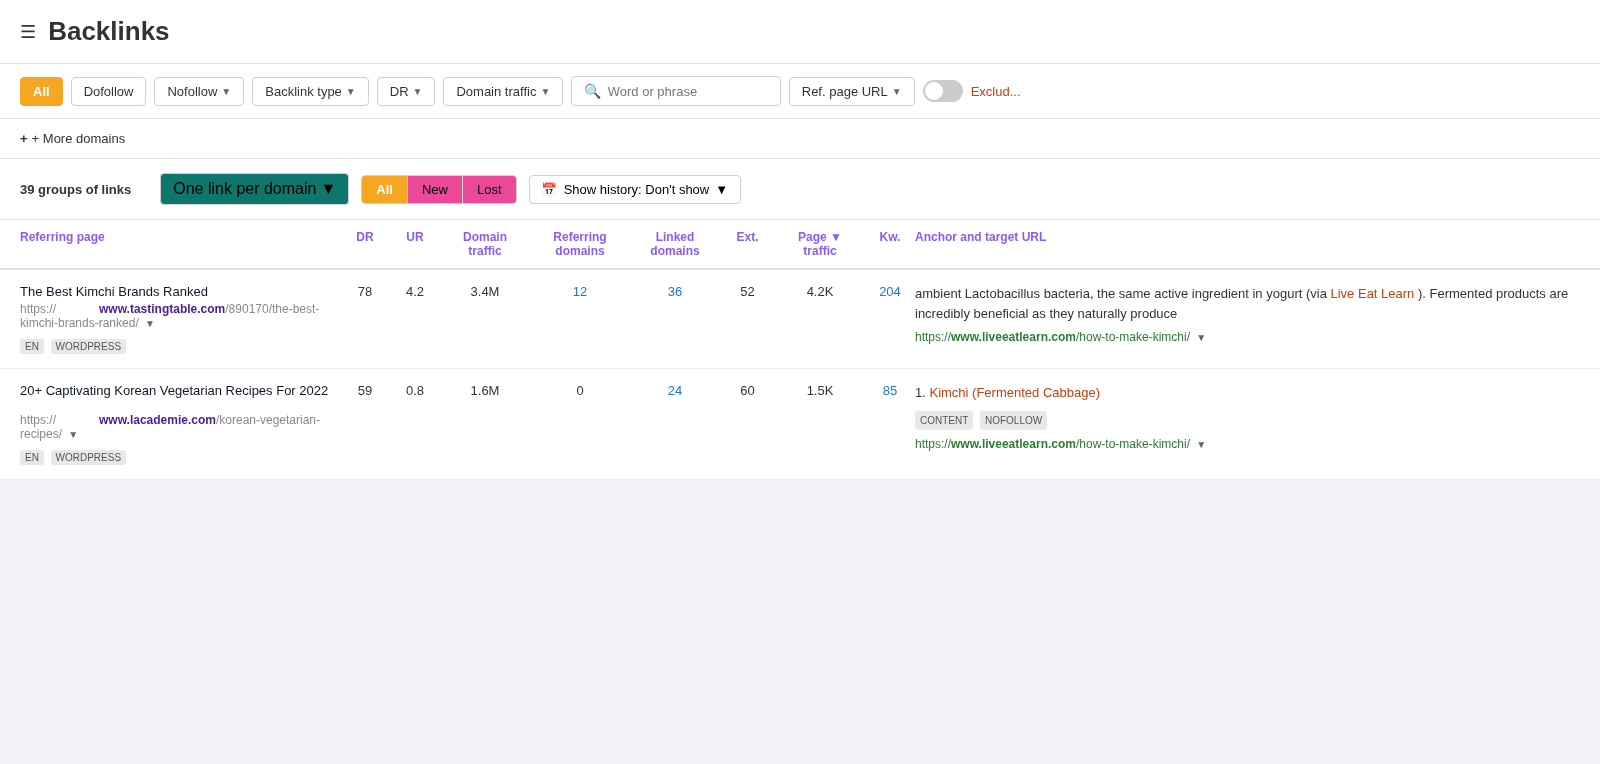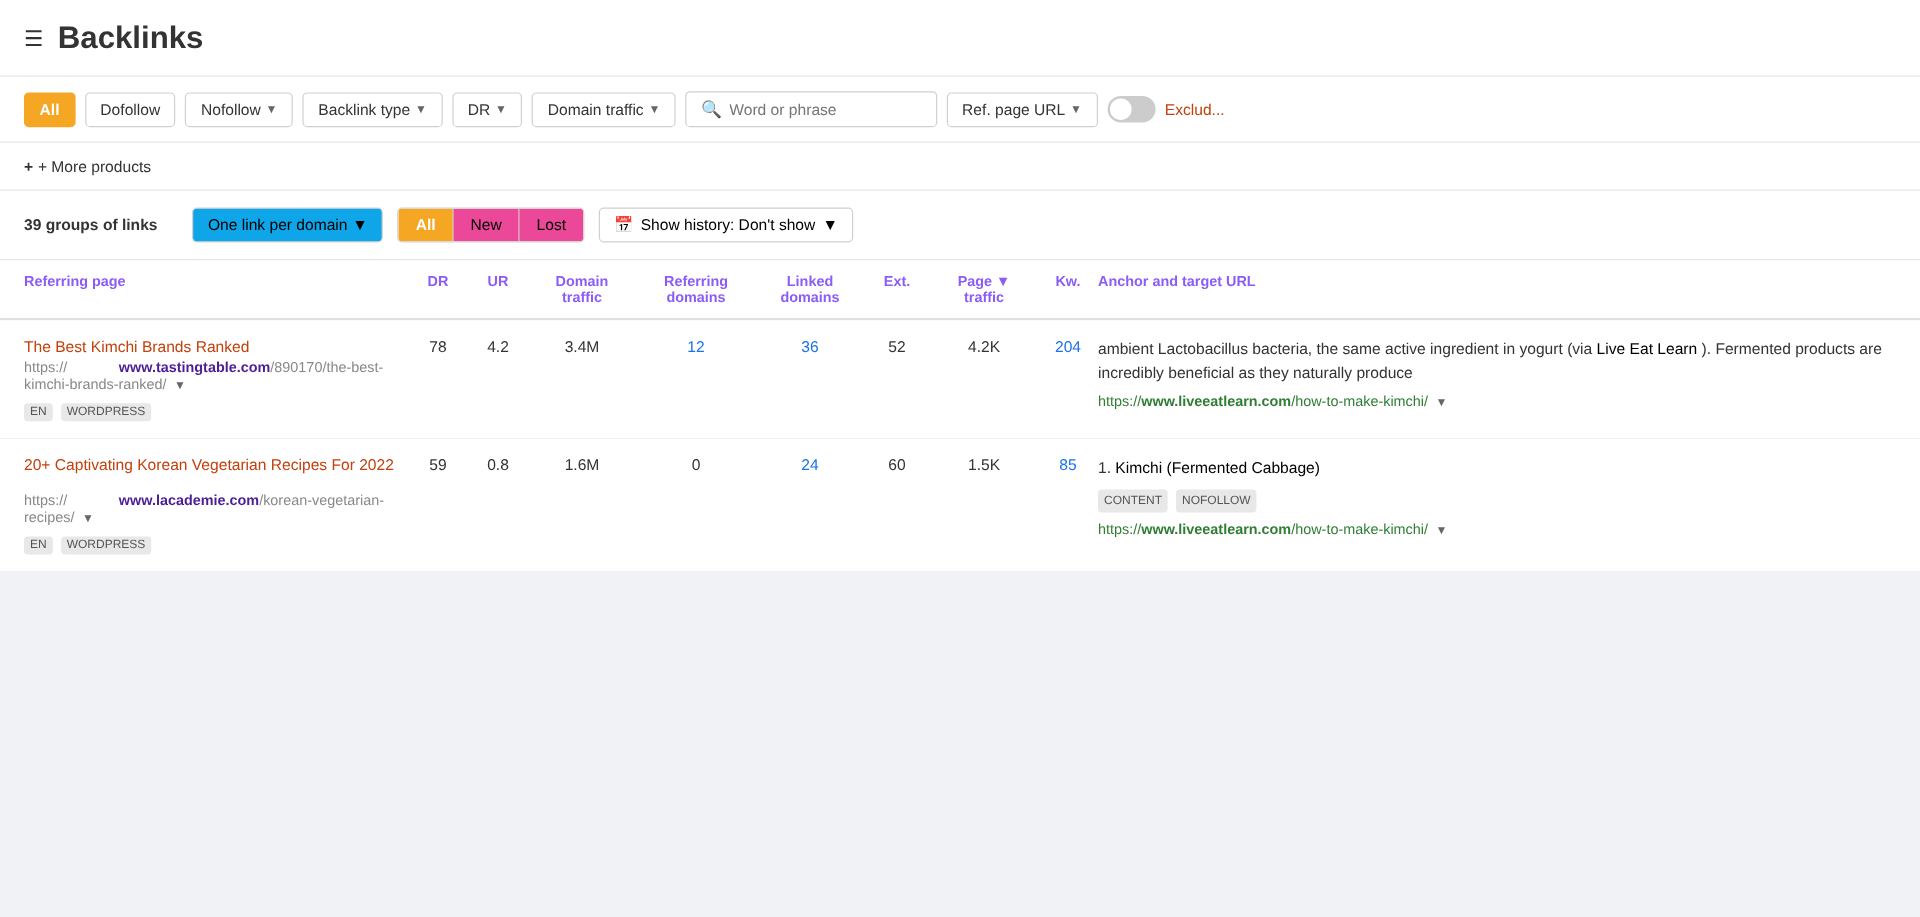--- a/index.html
+++ b/index.html
@@ -14,42 +14,42 @@
     .filter-btn.active { background: #f5a623; border-color: #f5a623; color: #fff; font-weight: 600; }
     .filter-btn .chevron { font-size: 10px; color: #666; }
     .search-box { border: 1px solid #d0d0d0; border-radius: 4px; padding: 6px 12px; display: flex; align-items: center; gap: 6px; background: #fff; min-width: 200px; }
     .search-box input { border: none; outline: none; font-size: 13px; color: #999; width: 160px; }
     .toggle-switch { width: 40px; height: 22px; background: #ccc; border-radius: 11px; cursor: pointer; position: relative; }
     .toggle-switch::after { content: ''; width: 18px; height: 18px; background: #fff; border-radius: 50%; position: absolute; top: 2px; left: 2px; }
     .more-filters { display: flex; align-items: center; gap: 4px; cursor: pointer; font-size: 13px; color: #333; padding: 4px 0; }
 
     .toolbar { background: #fff; padding: 14px 20px; border-bottom: 1px solid #e0e0e0; display: flex; align-items: center; gap: 12px; }
     .groups-label { font-size: 13px; font-weight: 600; color: #333; margin-right: 17px; }
-    .link-group-btn { border: 1px solid #d0d0d0; background: #0ea5e9; border-radius: 4px; padding: 6px 12px; cursor: pointer; font-size: 13px; display: flex; align-items: center; gap: 4px; }
+    .link-group-btn { border: 1px solid #d0d0d0; background: #0f766e; border-radius: 4px; padding: 6px 12px; cursor: pointer; font-size: 16px; display: flex; align-items: center; gap: 4px; }
     .tab-group { display: flex; border: 1px solid #d0d0d0; border-radius: 4px; overflow: hidden; }
     .tab-btn { border: none; background: #ec4899; padding: 6px 14px; cursor: pointer; font-size: 13px; border-right: 1px solid #d0d0d0; }
     .tab-btn:last-child { border-right: none; }
     .tab-btn.active { background: #f5a623; color: #fff; font-weight: 600; }
     .history-btn { border: 1px solid #d0d0d0; background: #fff; border-radius: 4px; padding: 6px 12px; cursor: pointer; font-size: 13px; display: flex; align-items: center; gap: 6px; }
 
     .table-container { background: #fff; margin: 0; }
     .table-header { display: grid; grid-template-columns: 320px 50px 50px 90px 100px 90px 55px 90px 50px 1fr; padding: 10px 20px; border-bottom: 2px solid #e0e0e0; font-size: 12px; font-weight: 700; color: #8b5cf6; }
     .col-header { text-align: left; }
     .col-header.center { text-align: center; }
 
     .table-row { display: grid; grid-template-columns: 320px 50px 50px 90px 100px 90px 55px 90px 50px 1fr; padding: 14px 20px; border-bottom: 1px solid #eee; align-items: start; background: #fff; }
 
     .cell { font-size: 13px; color: #333; }
     .cell.center { text-align: center; }
-    .cell-link a { color: #c2410c; text-decoration: none; font-size: 13px; text-align: right; }
+    .cell-link a { color: #0f172a; text-decoration: none; font-size: 13px; text-align: right; }
     .cell-link .url { color: #888; font-size: 12px; margin-top: 2px; }
     .cell-link .url strong { color: #4c1d95; font-weight: 700; padding-left: 43px; }
     .badge { display: inline-block; background: #e8e8e8; color: #555; font-size: 10px; font-weight: 400; border-radius: 3px; padding: 2px 5px; margin-top: 4px; margin-right: 3px; }
     .chevron-down { display: inline-block; margin-left: 3px; font-size: 10px; color: #666; cursor: pointer; }
-    .blue-link { color: #000000; text-decoration: none; }
+    .blue-link { color: #c2410c; text-decoration: none; }
     .anchor-text { font-size: 13px; color: #333; line-height: 1.5; }
     .anchor-url { color: #2e7d32; font-size: 12px; margin-top: 4px; }
     .anchor-url strong { font-weight: 700; }
     .kw-count { color: #1a73e8; font-size: 13px; }
   </style>
 </head>
 <body>
 
 <div class="header">
   <span class="menu-icon">☰</span>
@@ -72,21 +72,21 @@
 
   <button class="filter-btn">Ref. page URL <span class="chevron">▼</span></button>
 
   <div class="toggle-switch"></div>
   <span style="font-size:13px; color:#c2410c;">Exclud...</span>
 </div>
 
 <div style="background:#fff; padding: 8px 20px; border-bottom: 1px solid #e0e0e0;">
   <span class="more-filters">
     <span style="font-weight:700;">+</span>
-    <span>+ More products</span>
+    <span>+ More domains</span>
   </span>
 </div>
 
 <div class="toolbar">
   <span class="groups-label">39 groups of links</span>
 
   <button class="link-group-btn">
     <span>One link per domain</span>
     <span class="chevron">▼</span>
   </button>

